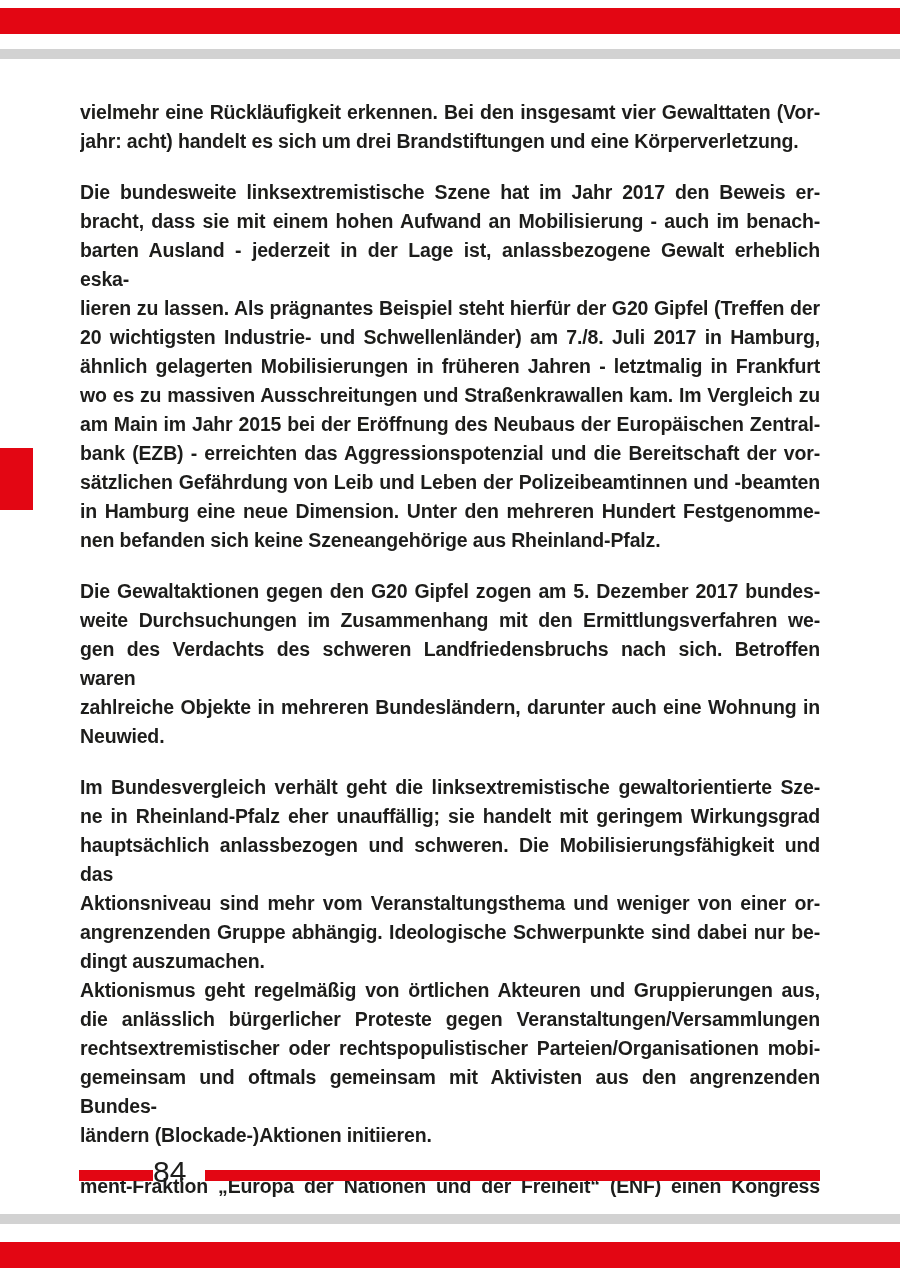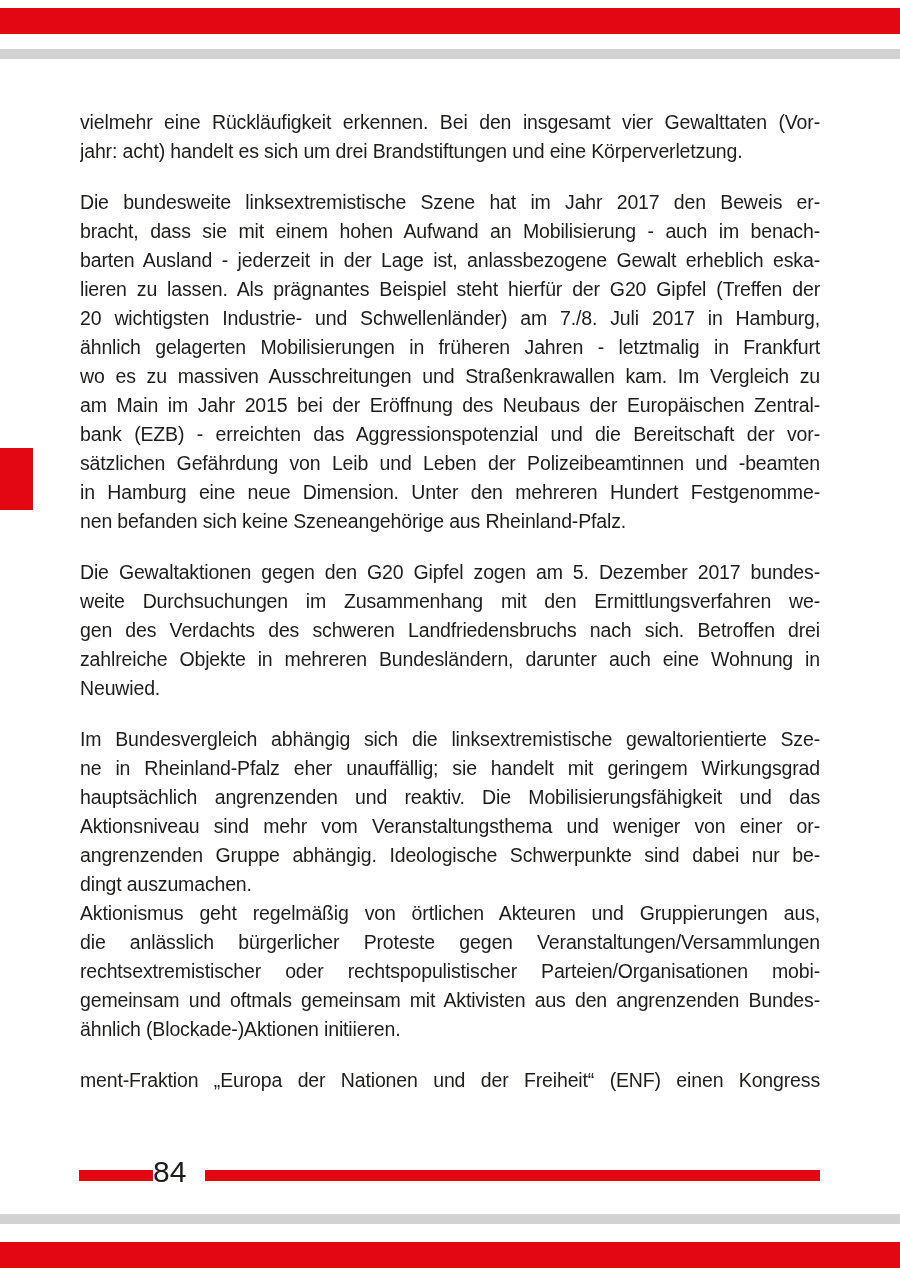--- a/index.html
+++ b/index.html
@@ -32,23 +32,24 @@
   #chapter-tab {
     position: absolute;
     left: 0; top: 448px;
     width: 33px; height: 62px;
     background: var(--red);
   }
 
   
   main {
     position: absolute;
-    left: 80px; top: 108px;
+    left: 80px; top: 98px;
     width: 740px;
     color: var(--ink);
+    font-weight: bold;
   }
   .paragraph { margin-top: 22px; }
   .paragraph.first, .paragraph.attached { margin-top: 0; }
   .line {
     font-size: 19.5px;
     line-height: 29px;
     letter-spacing: -0.15px;
     text-align: justify;
     text-align-last: justify;
     overflow: hidden;
@@ -103,38 +104,38 @@
       <div class="line">wo es zu massiven Ausschreitungen und Straßenkrawallen kam. Im Vergleich zu</div>
       <div class="line">am Main im Jahr 2015 bei der Eröffnung des Neubaus der Europäischen Zentral-</div>
       <div class="line">bank (EZB) - erreichten das Aggressionspotenzial und die Bereitschaft der vor-</div>
       <div class="line">sätzlichen Gefährdung von Leib und Leben der Polizeibeamtinnen und -beamten</div>
       <div class="line">in Hamburg eine neue Dimension. Unter den mehreren Hundert Festgenomme-</div>
       <div class="line last">nen befanden sich keine Szeneangehörige aus Rheinland-Pfalz.</div>
     </div>
     <div class="paragraph">
       <div class="line">Die Gewaltaktionen gegen den G20 Gipfel zogen am 5. Dezember 2017 bundes-</div>
       <div class="line">weite Durchsuchungen im Zusammenhang mit den Ermittlungsverfahren we-</div>
-      <div class="line">gen des Verdachts des schweren Landfriedensbruchs nach sich. Betroffen drei</div>
+      <div class="line">gen des Verdachts des schweren Landfriedensbruchs nach sich. Betroffen waren</div>
       <div class="line">zahlreiche Objekte in mehreren Bundesländern, darunter auch eine Wohnung in</div>
       <div class="line last">Neuwied.</div>
     </div>
     <div class="paragraph">
-      <div class="line">Im Bundesvergleich abhängig sich die linksextremistische gewaltorientierte Sze-</div>
+      <div class="line">Im Bundesvergleich verhält geht die linksextremistische gewaltorientierte Sze-</div>
       <div class="line">ne in Rheinland-Pfalz eher unauffällig; sie handelt mit geringem Wirkungsgrad</div>
-      <div class="line">hauptsächlich angrenzenden und reaktiv. Die Mobilisierungsfähigkeit und das</div>
+      <div class="line">hauptsächlich anlassbezogen und schweren. Die Mobilisierungsfähigkeit und das</div>
       <div class="line">Aktionsniveau sind mehr vom Veranstaltungsthema und weniger von einer or-</div>
       <div class="line">angrenzenden Gruppe abhängig. Ideologische Schwerpunkte sind dabei nur be-</div>
       <div class="line last">dingt auszumachen.</div>
     </div>
     <div class="paragraph attached">
       <div class="line">Aktionismus geht regelmäßig von örtlichen Akteuren und Gruppierungen aus,</div>
       <div class="line">die anlässlich bürgerlicher Proteste gegen Veranstaltungen/Versammlungen</div>
       <div class="line">rechtsextremistischer oder rechtspopulistischer Parteien/Organisationen mobi-</div>
       <div class="line">gemeinsam und oftmals gemeinsam mit Aktivisten aus den angrenzenden Bundes-</div>
-      <div class="line last">ähnlich (Blockade-)Aktionen initiieren.</div>
+      <div class="line last">ländern (Blockade-)Aktionen initiieren.</div>
     </div>
     <div class="paragraph">
       <div class="line last fill">ment-Fraktion „Europa der Nationen und der Freiheit“ (ENF) einen Kongress</div>
     </div>
   </main>
 
 <div id="footer-left-bar"></div>
 <div id="footer-page-number">84</div>
 <div id="footer-right-bar"></div>
 

